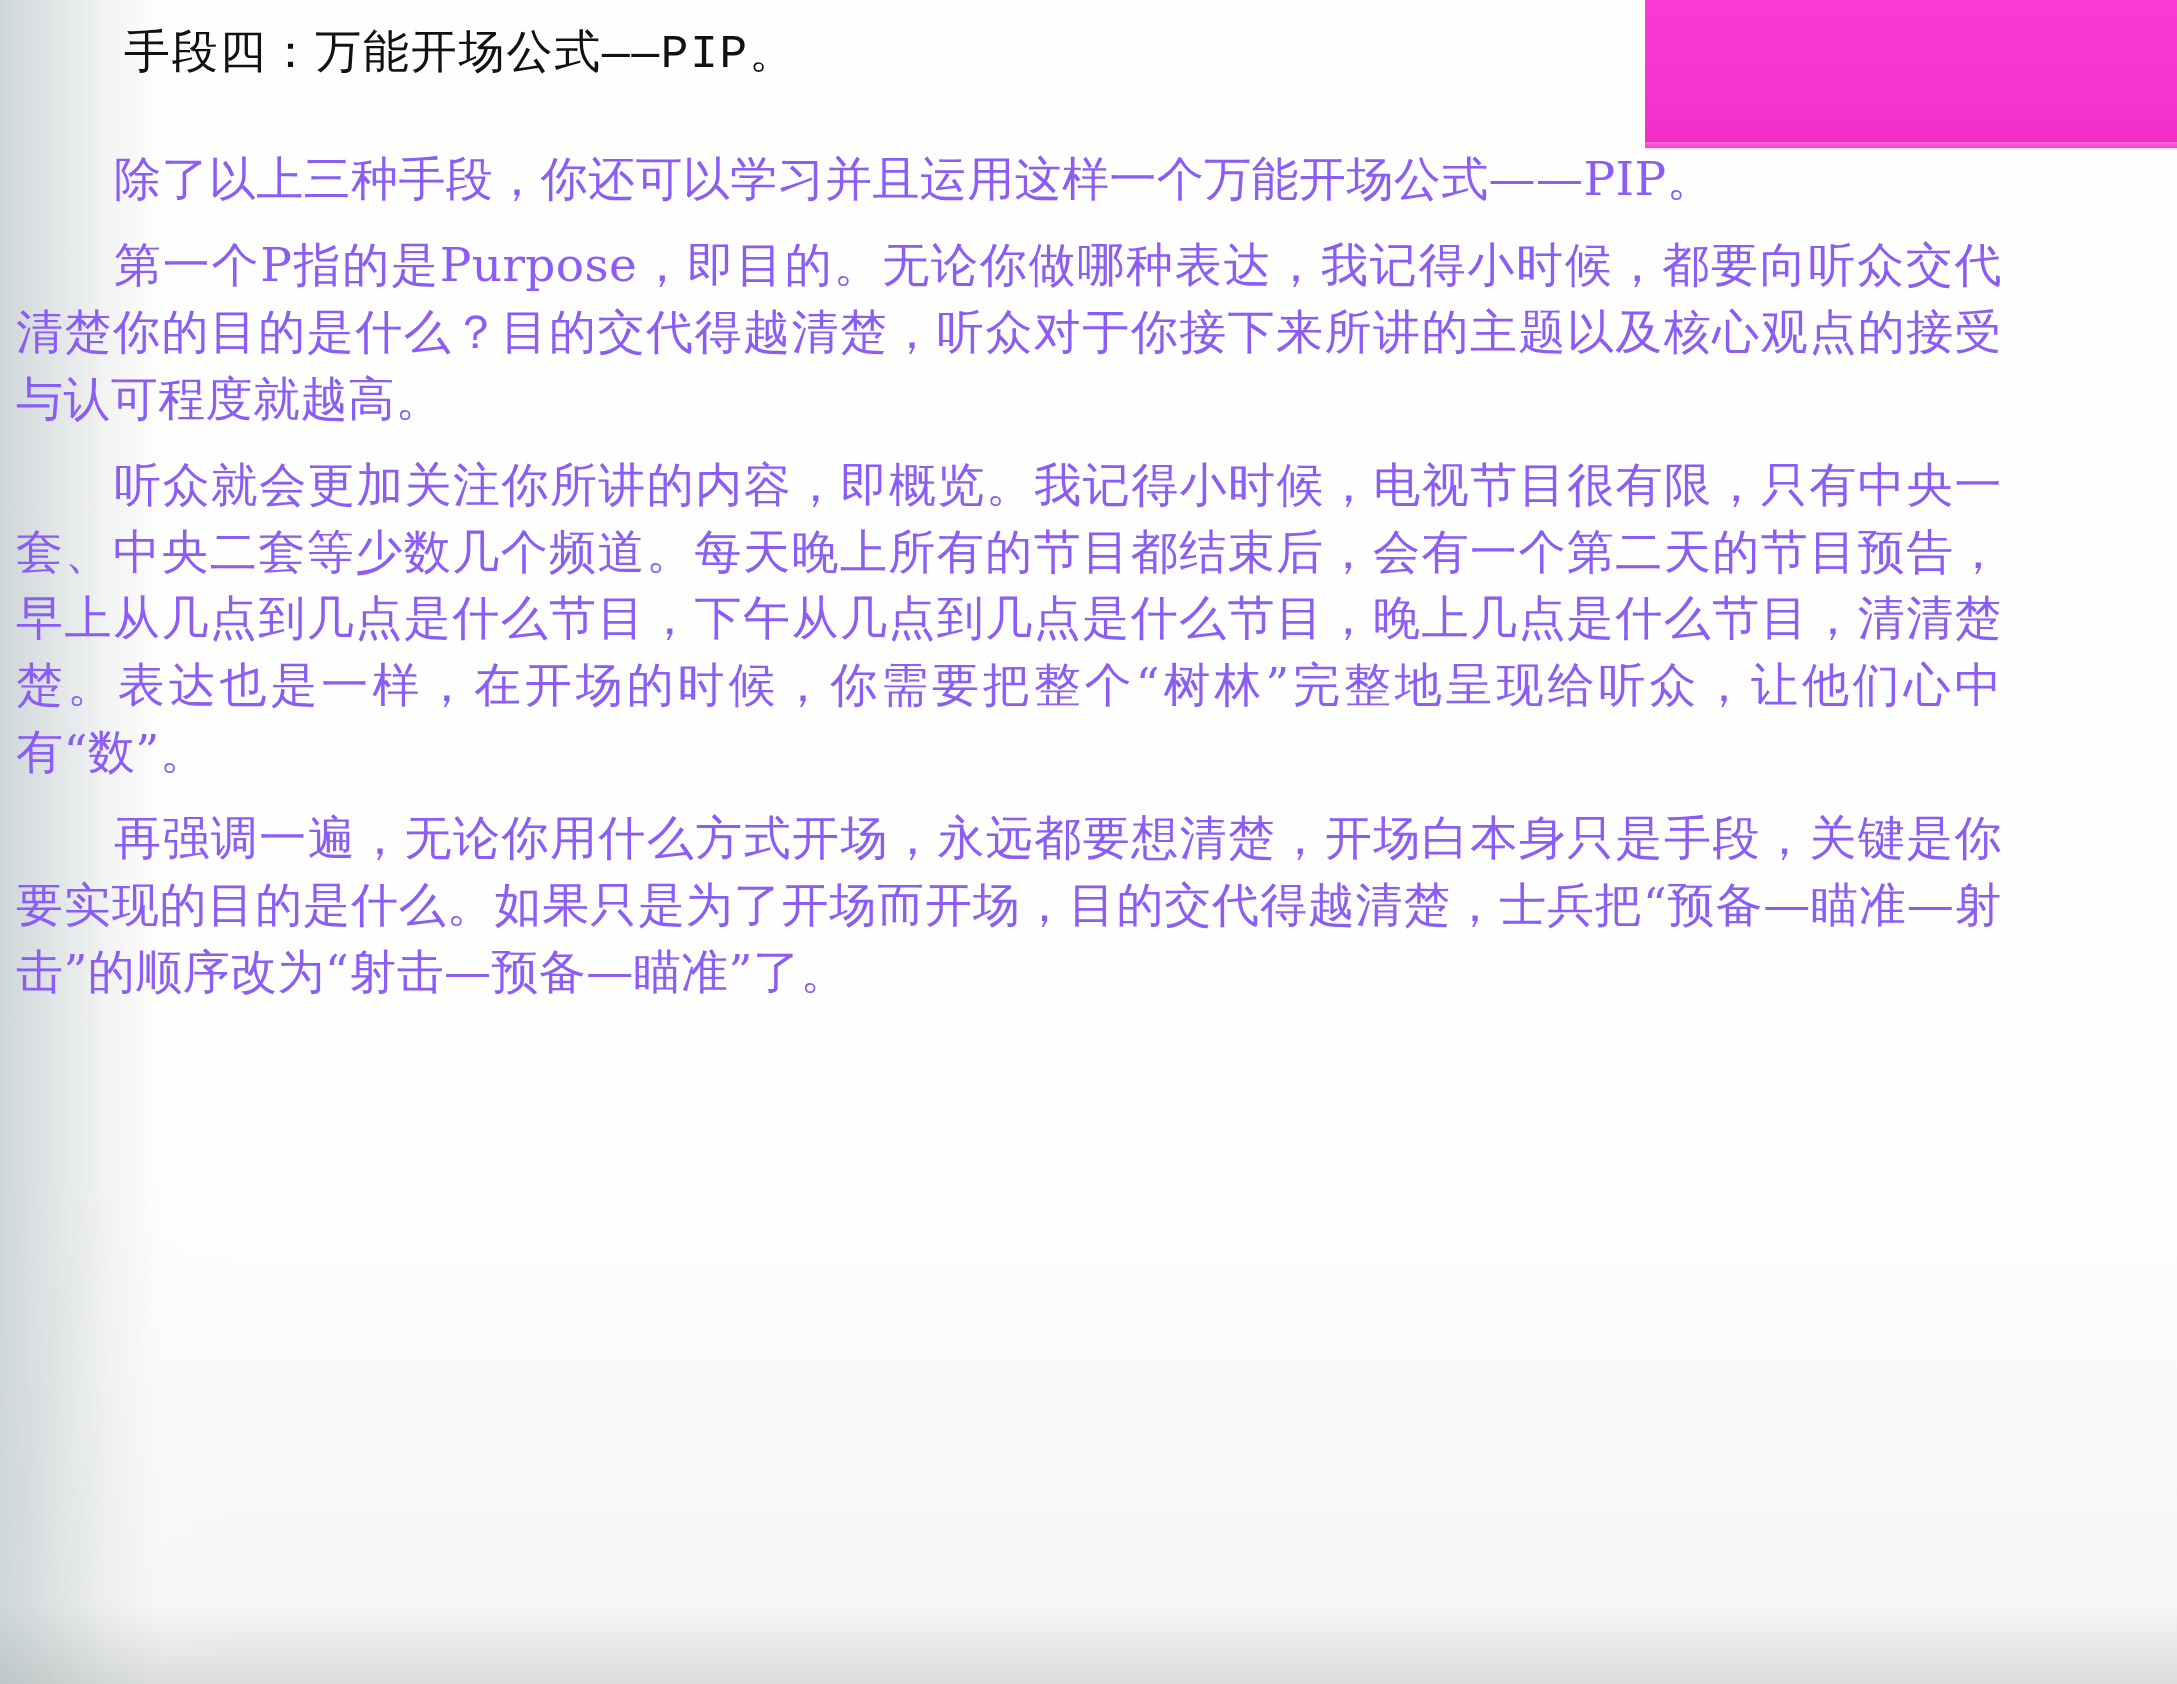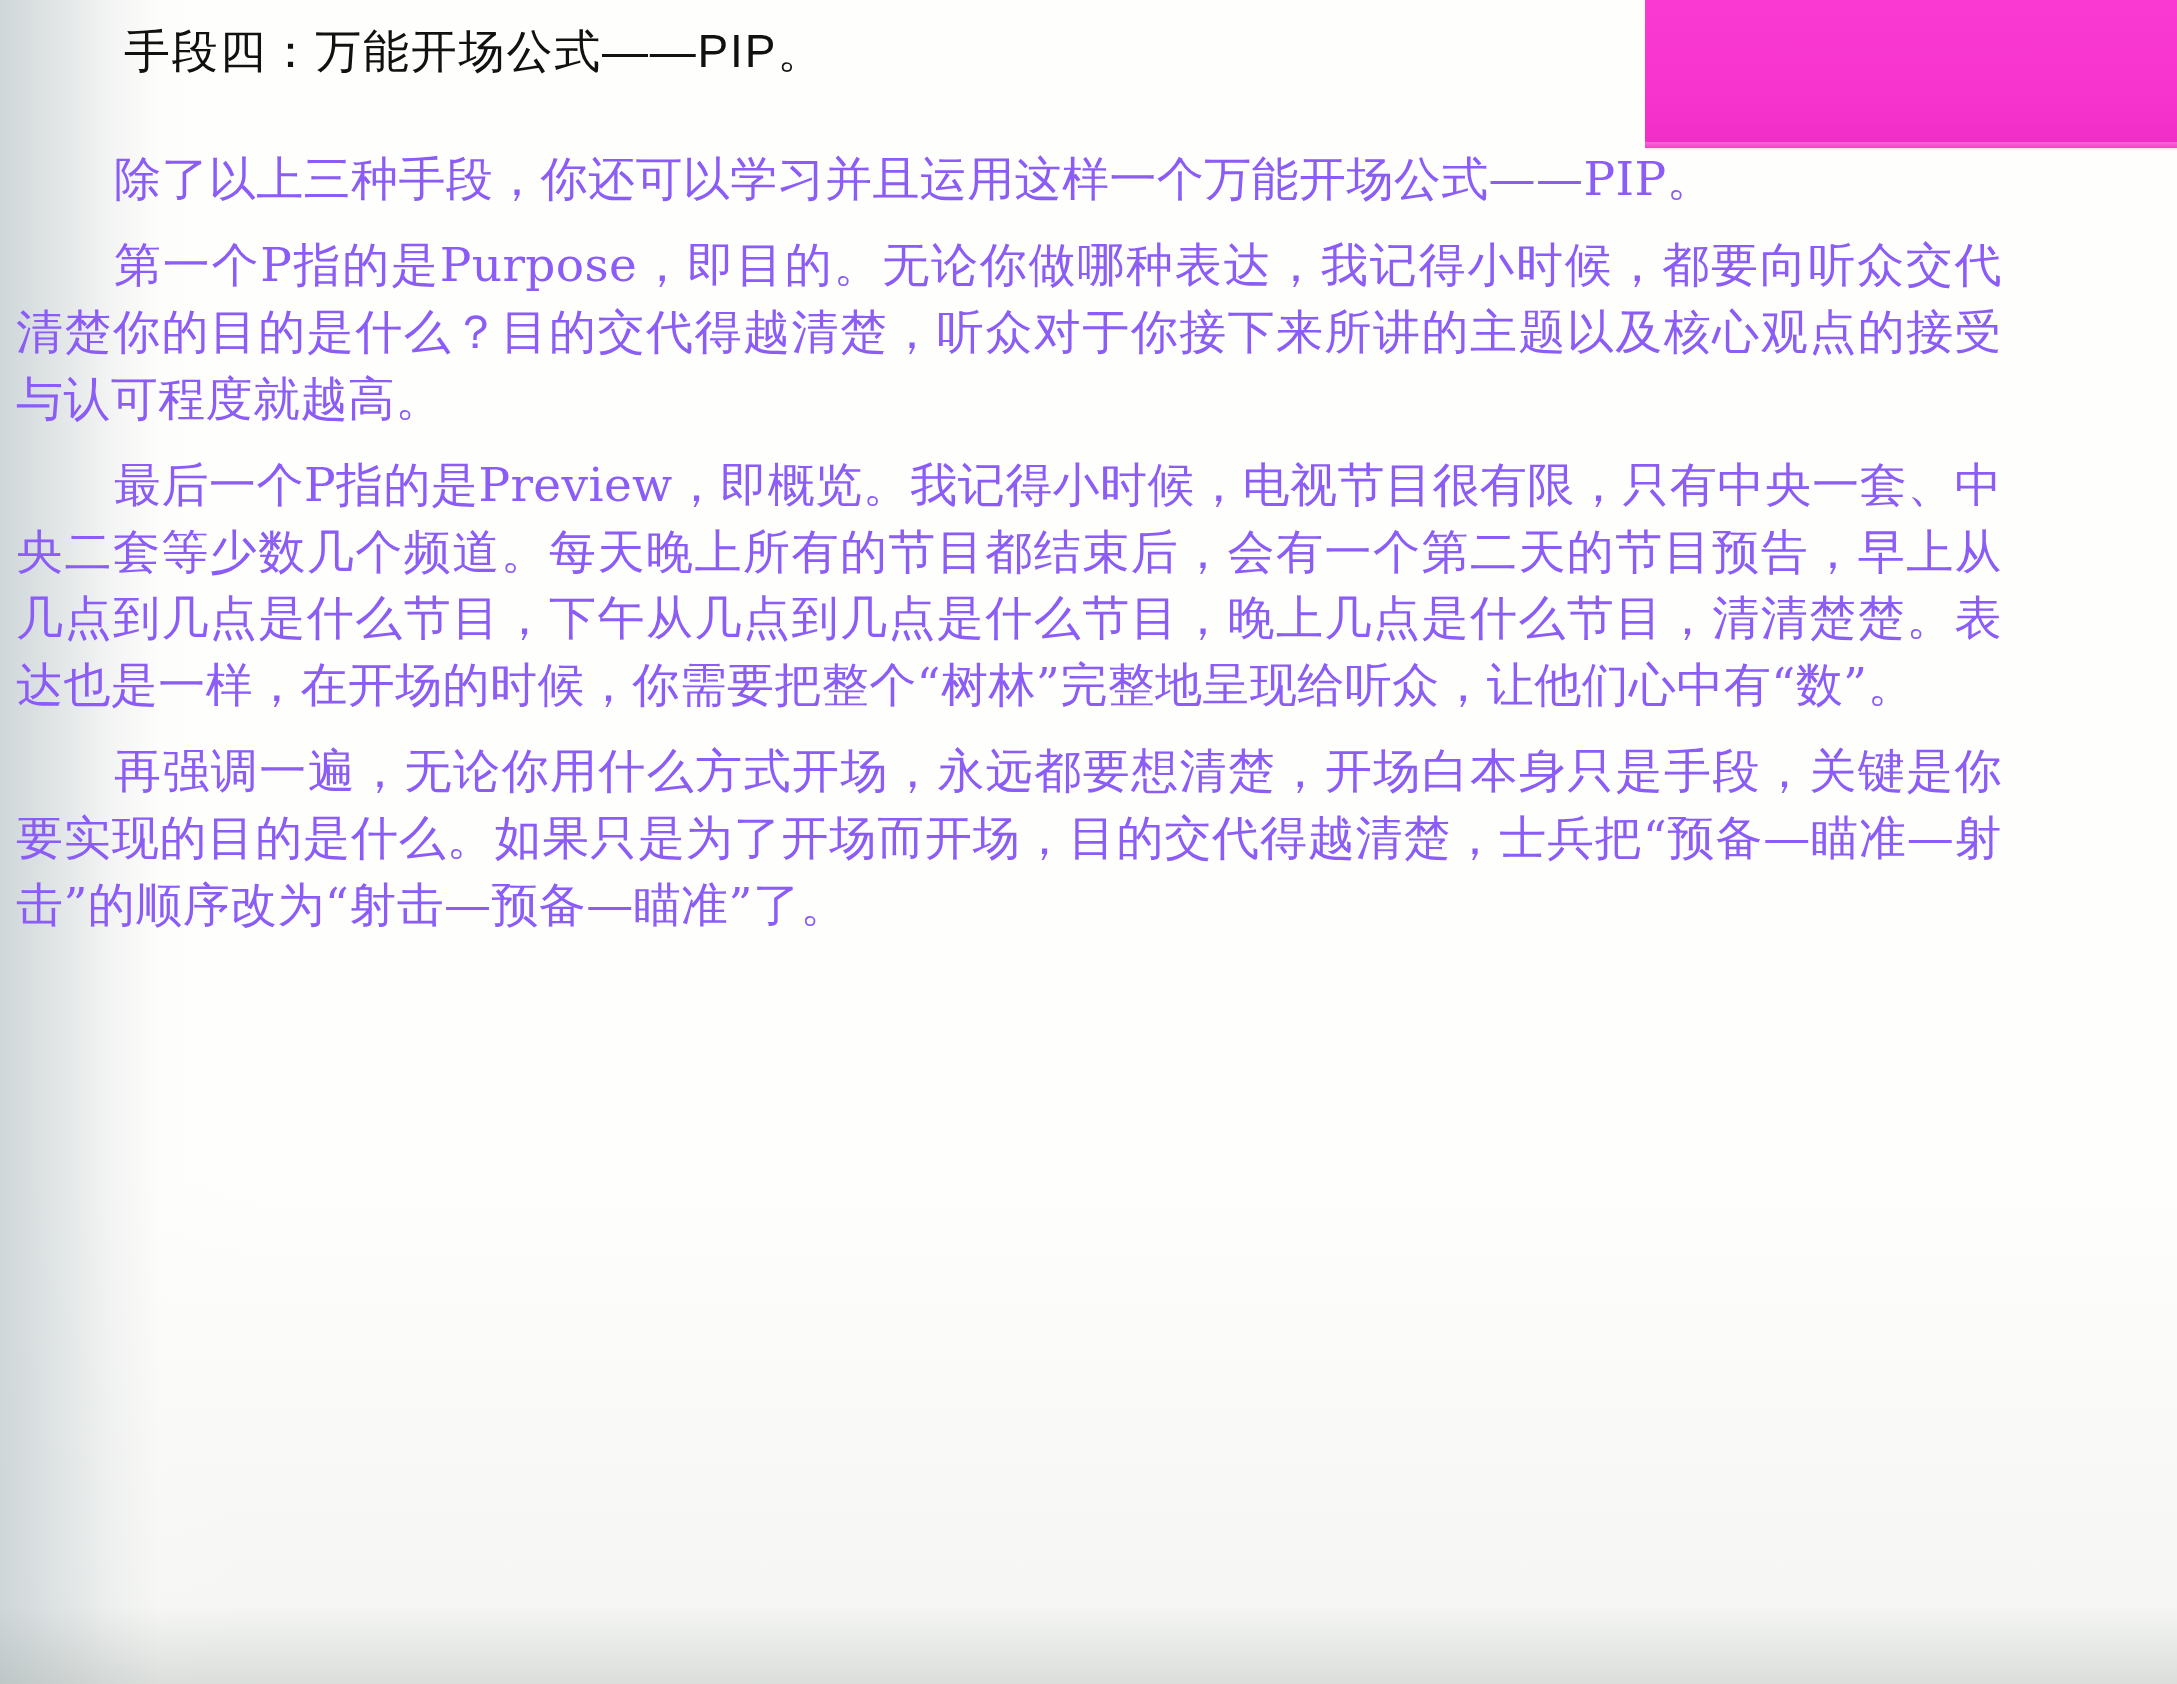--- a/index.html
+++ b/index.html
@@ -45,21 +45,21 @@
     left: 0;
     top: 0;
     width: 2178px;
     padding: 0;
   }
 
   .heading {
     position: absolute;
     left: 124px;
     top: 21px;
-    font-family: Liberation Sans, sans-serif;
+    font-family: Liberation Mono, monospace;
     font-size: 46px;
     letter-spacing: 1.8px;
     color: #111;
     white-space: nowrap;
   }
 
   .body-text {
     position: absolute;
     left: 16px;
     top: 146px;
@@ -107,18 +107,18 @@
 <div class="pink-block"></div>
 <div class="pink-block-edge"></div>
 
 <div class="content">
 
   <div class="heading">手段四：万能开场公式——PIP。</div>
 
   <div class="body-text">
     <p class="para">除了以上三种手段，你还可以学习并且运用这样一个万能开场公式——PIP。</p>
     <p class="para">第一个P指的是Purpose，即目的。无论你做哪种表达，我记得小时候，都要向听众交代清楚你的目的是什么？目的交代得越清楚，听众对于你接下来所讲的主题以及核心观点的接受与认可程度就越高。</p>
-    <p class="para">最后一个P指的是Preview，即概览。我记得小时候，电视节目很有限，只有中央一套、中央二套等少数几个频道。每天晚上所有的节目都结束后，会有一个第二天的节目预告，早上从几点到几点是什么节目，下午从几点到几点是什么节目，晚上几点是什么节目，清清楚楚。表达也是一样，在开场的时候，你需要把整个“树林”完整地呈现给听众，让他们心中有“数”。</p>
+    <p class="para">听众就会更加关注你所讲的内容，即概览。我记得小时候，电视节目很有限，只有中央一套、中央二套等少数几个频道。每天晚上所有的节目都结束后，会有一个第二天的节目预告，早上从几点到几点是什么节目，下午从几点到几点是什么节目，晚上几点是什么节目，清清楚楚。表达也是一样，在开场的时候，你需要把整个“树林”完整地呈现给听众，让他们心中有“数”。</p>
     <p class="para">再强调一遍，无论你用什么方式开场，永远都要想清楚，开场白本身只是手段，关键是你要实现的目的是什么。如果只是为了开场而开场，目的交代得越清楚，士兵把“预备—瞄准—射击”的顺序改为“射击—预备—瞄准”了。</p>
   </div>
 
 </div>
 
 
 </body></html>

